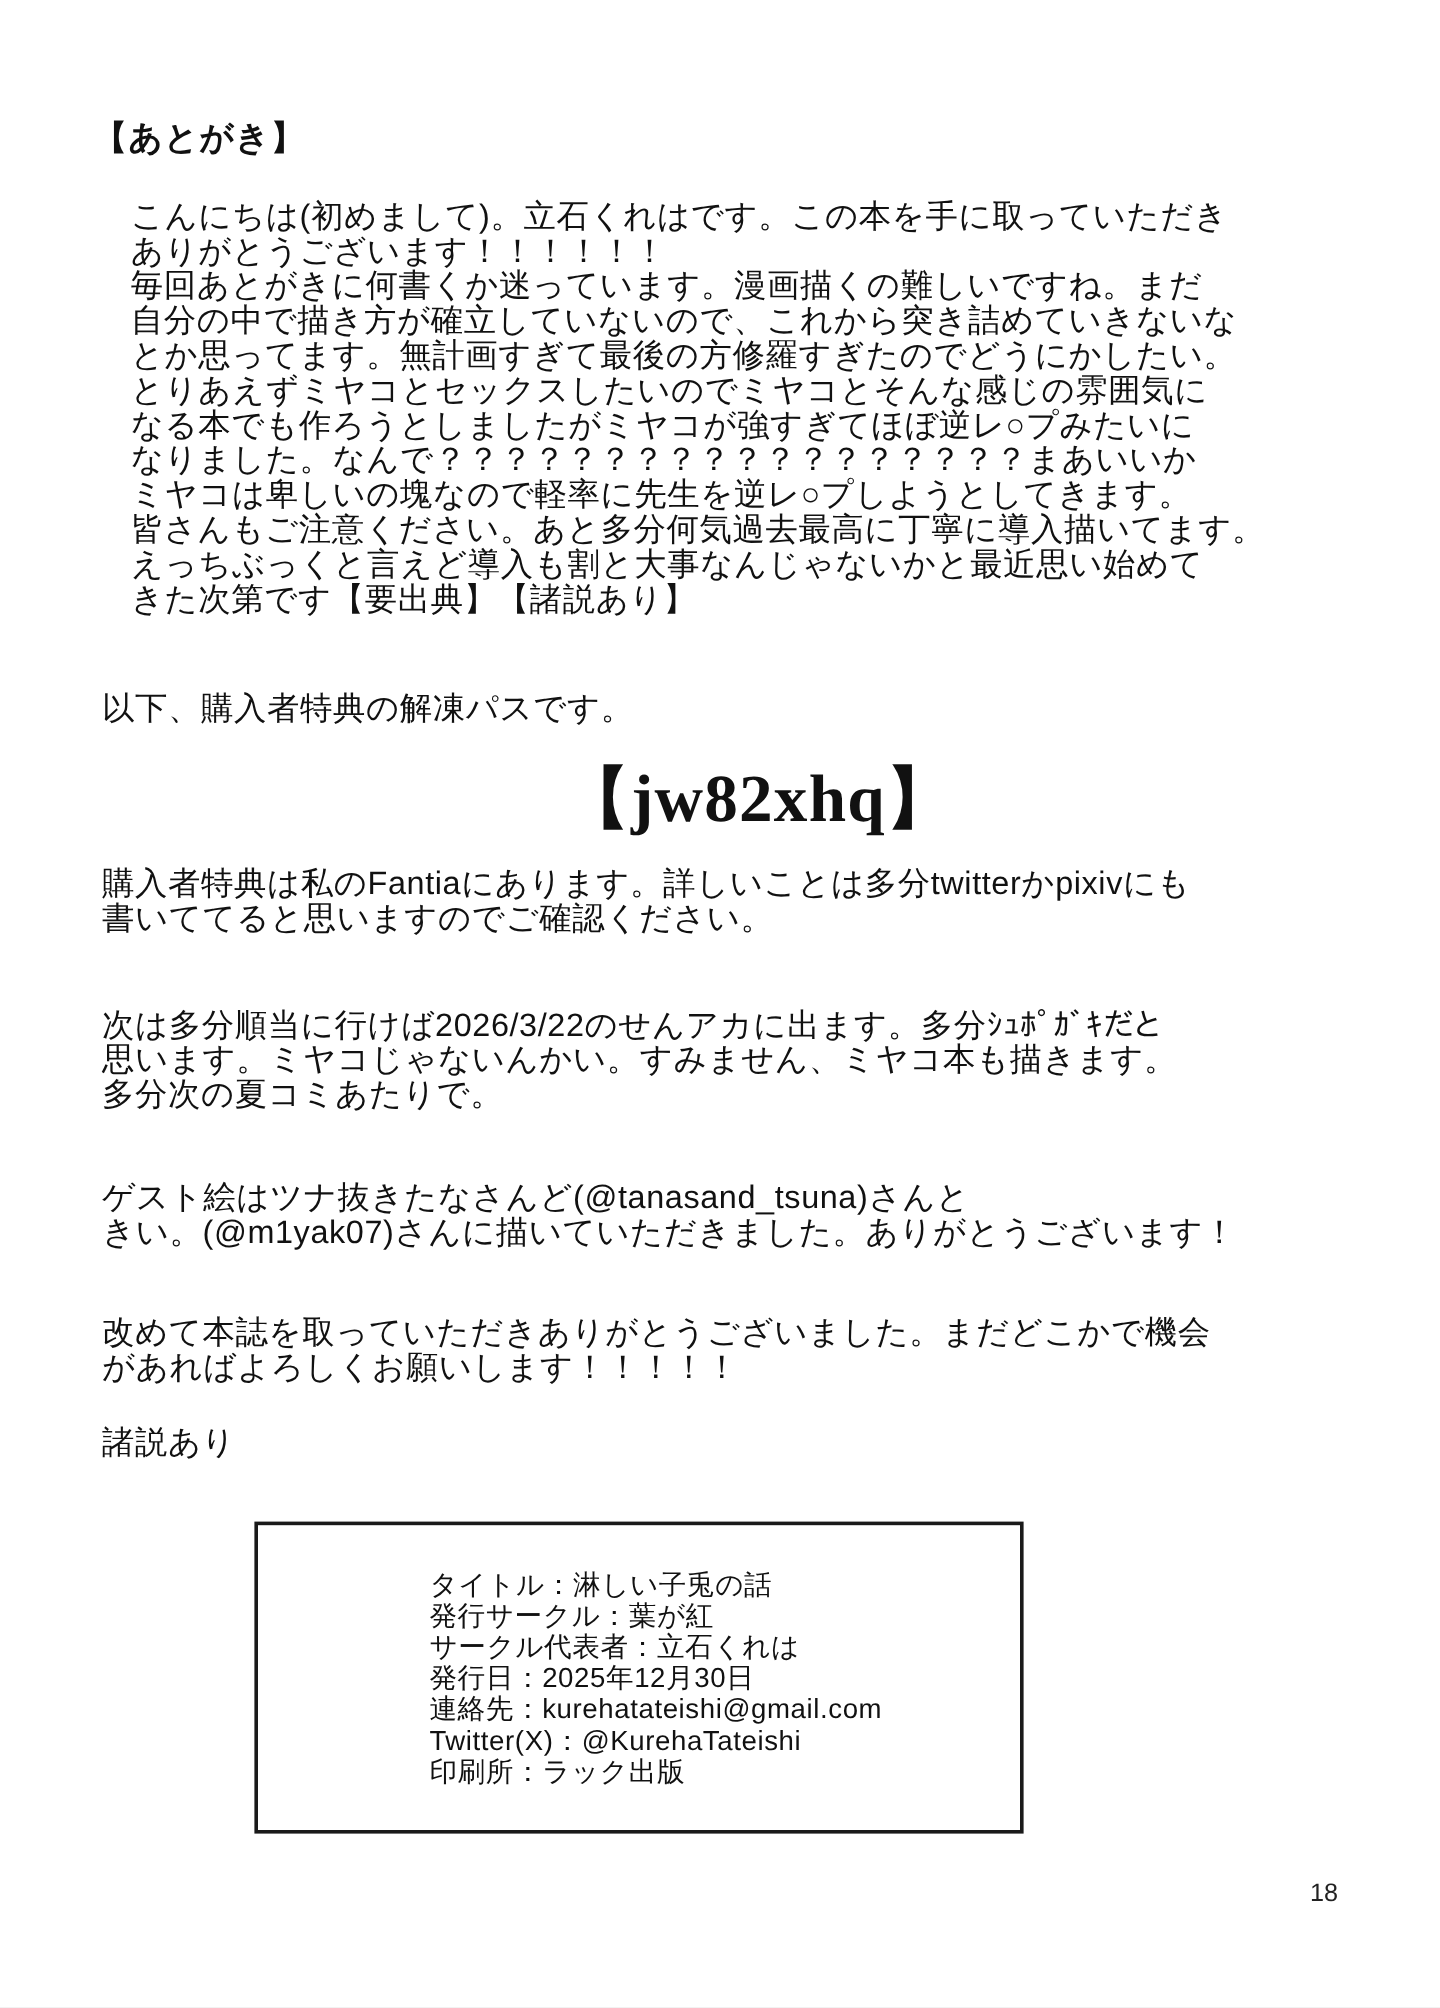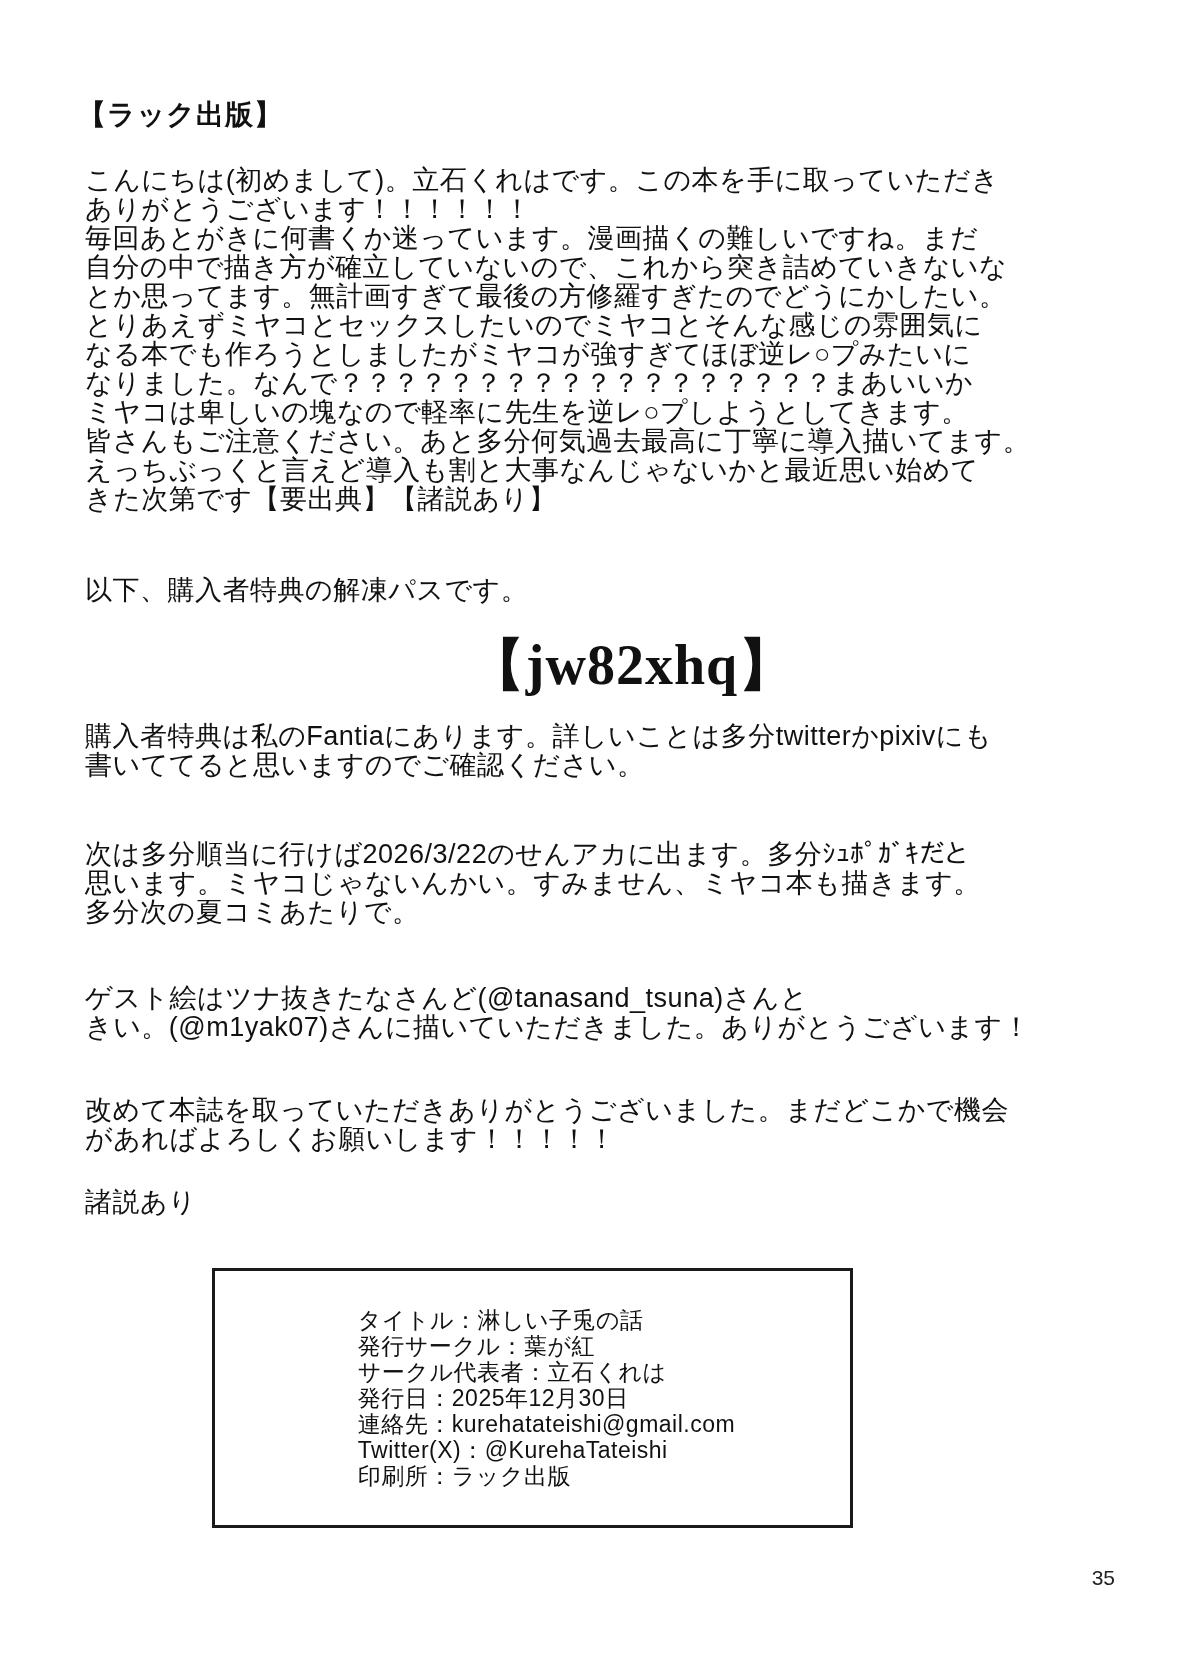--- a/index.html
+++ b/index.html
@@ -28,21 +28,21 @@
     font-weight: bold;
     letter-spacing: 1px;
   }
   .para {
     left: 85px;
     font-size: 27px;
     line-height: 29px;
     font-weight: 500;
     letter-spacing: 0.5px;
   }
-  .para-intro   { top: 166px; }
+  .para-intro   { top: 166px; margin-left: 24px; }
   .pass-intro   { top: 576px; }
   .para-fantia  { top: 722px; }
   .para-next    { top: 840px; }
   .para-guest   { top: 984px; }
   .para-thanks  { top: 1096px; }
   .signature    { top: 1188px; }
   .password-line {
     left: 0;
     top: 628px;
     width: 100%;
@@ -80,21 +80,21 @@
     top: 1566px;
     font-size: 21px;
     color: #222222;
   }
 </style>
 </head>
 <body>
 
 <div class="page">
 
-  <div class="block heading">【ラック出版】</div>
+  <div class="block heading">【あとがき】</div>
 
   <div class="block para para-intro">こんにちは(初めまして)。立石くれはです。この本を手に取っていただき<br>ありがとうございます！！！！！！<br>毎回あとがきに何書くか迷っています。漫画描くの難しいですね。まだ<br>自分の中で描き方が確立していないので、これから突き詰めていきないな<br>とか思ってます。無計画すぎて最後の方修羅すぎたのでどうにかしたい。<br>とりあえずミヤコとセックスしたいのでミヤコとそんな感じの雰囲気に<br>なる本でも作ろうとしましたがミヤコが強すぎてほぼ逆レ○プみたいに<br>なりました。なんで？？？？？？？？？？？？？？？？？？まあいいか<br>ミヤコは卑しいの塊なので軽率に先生を逆レ○プしようとしてきます。<br>皆さんもご注意ください。あと多分何気過去最高に丁寧に導入描いてます。<br>えっちぶっくと言えど導入も割と大事なんじゃないかと最近思い始めて<br>きた次第です【要出典】【諸説あり】</div>
 
   <div class="block para pass-intro">以下、購入者特典の解凍パスです。</div>
 
   <div class="block password-line">【jw82xhq】</div>
 
   <div class="block para para-fantia">購入者特典は私のFantiaにあります。詳しいことは多分twitterかpixivにも<br>書いててると思いますのでご確認ください。</div>
 
   <div class="block para para-next">次は多分順当に行けば2026/3/22のせんアカに出ます。多分ｼｭﾎﾟｶﾞｷだと<br>思います。ミヤコじゃないんかい。すみません、ミヤコ本も描きます。<br>多分次の夏コミあたりで。</div>
@@ -102,15 +102,15 @@
   <div class="block para para-guest">ゲスト絵はツナ抜きたなさんど(@tanasand_tsuna)さんと<br>きい。(@m1yak07)さんに描いていただきました。ありがとうございます！</div>
 
   <div class="block para para-thanks">改めて本誌を取っていただきありがとうございました。まだどこかで機会<br>があればよろしくお願いします！！！！！</div>
 
   <div class="block para signature">諸説あり</div>
 
   <div class="colophon-box">
     <div class="colophon-text">タイトル：淋しい子兎の話<br>発行サークル：葉が紅<br>サークル代表者：立石くれは<br>発行日：2025年12月30日<br>連絡先：kurehatateishi@gmail.com<br>Twitter(X)：@KurehaTateishi<br>印刷所：ラック出版</div>
   </div>
 
-  <div class="page-number">35</div>
+  <div class="page-number">18</div>
 
 </div>
 
 </body></html>

